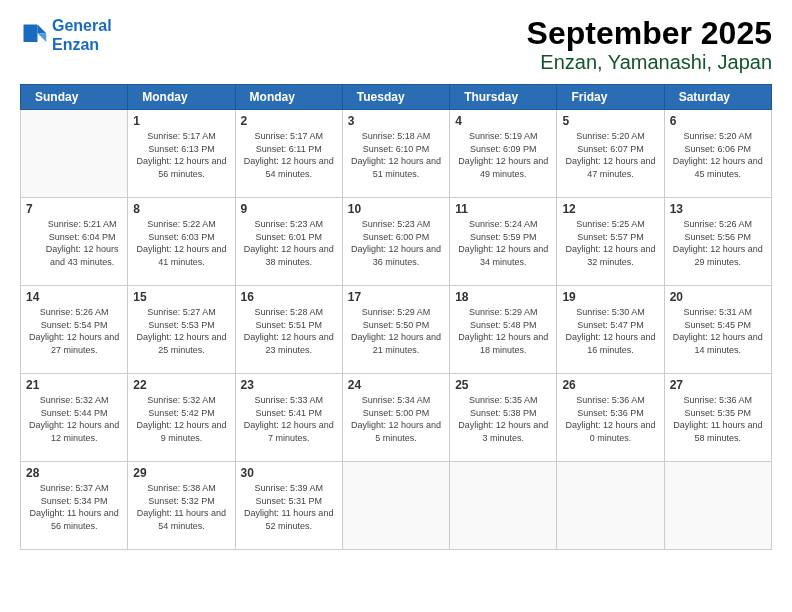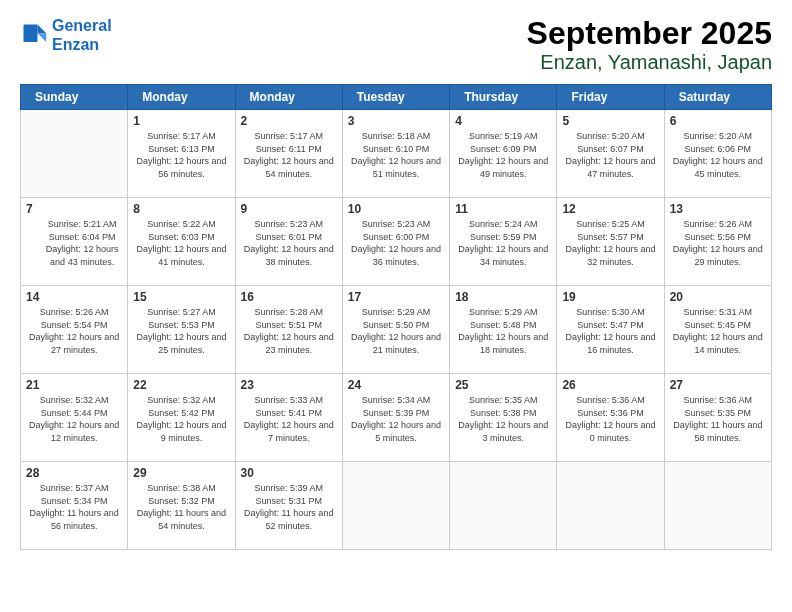--- a/index.html
+++ b/index.html
@@ -270,21 +270,21 @@
           </td>
           <td>
             <div class="day-number">23</div>
             <div class="day-info" style="white-space: pre-line;">Sunrise: 5:33 AM
 Sunset: 5:41 PM
 Daylight: 12 hours and 7 minutes.</div>
           </td>
           <td>
             <div class="day-number">24</div>
             <div class="day-info" style="white-space: pre-line;">Sunrise: 5:34 AM
-Sunset: 5:39 PM
+Sunset: 5:00 PM
 Daylight: 12 hours and 5 minutes.</div>
           </td>
           <td>
             <div class="day-number">25</div>
             <div class="day-info" style="white-space: pre-line;">Sunrise: 5:35 AM
 Sunset: 5:38 PM
 Daylight: 12 hours and 3 minutes.</div>
           </td>
           <td>
             <div class="day-number">26</div>

